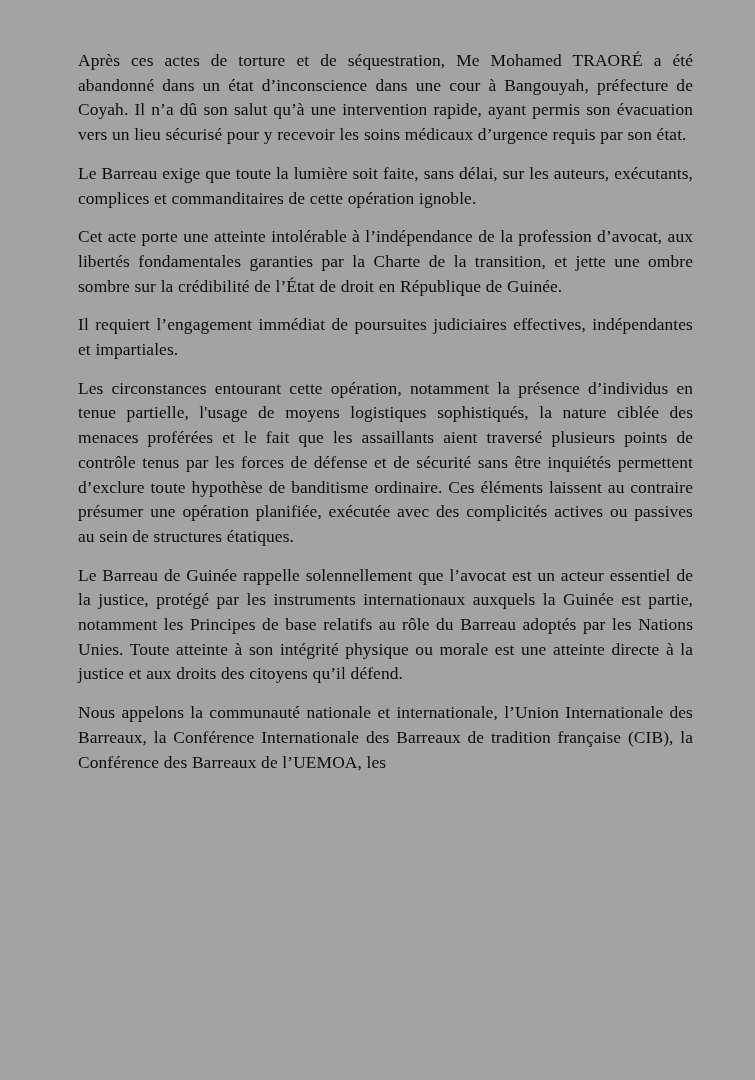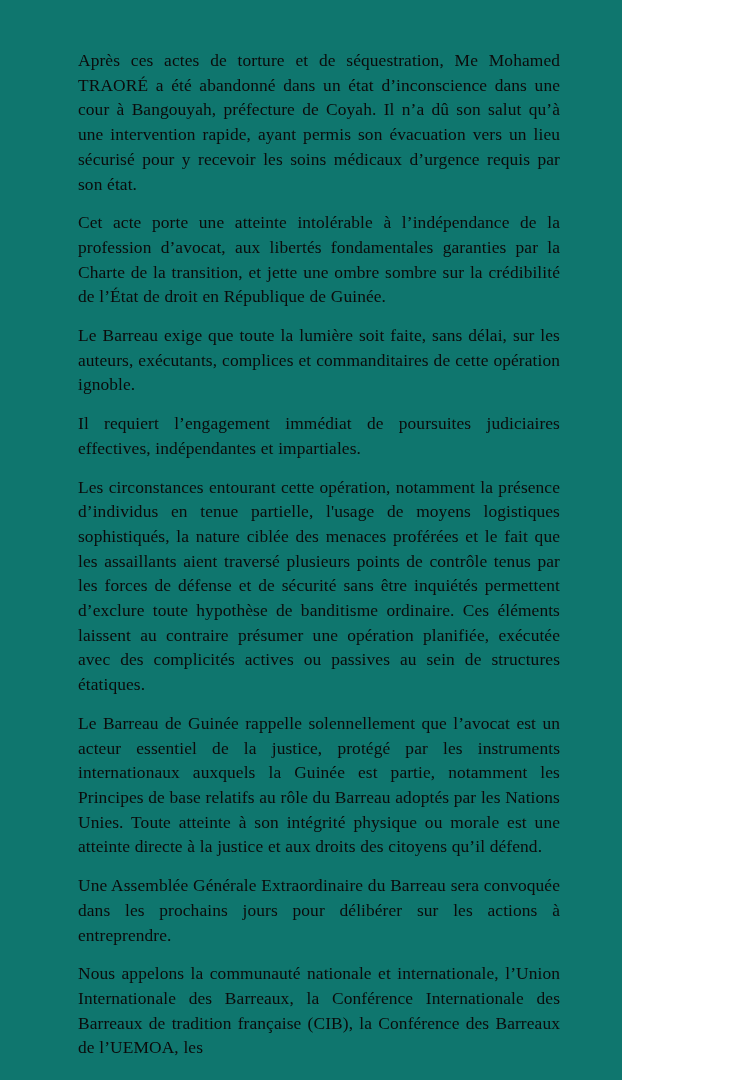--- a/index.html
+++ b/index.html
@@ -7,25 +7,25 @@
     padding: 0;
   }
   body {
     width: 755px;
     height: 1080px;
     background: #ffffff;
     font-family: "Liberation Serif", serif;
     color: #0b0b0b;
   }
   .page {
-    width: 622px;
+    width: 755px;
     height: 1080px;
     box-sizing: border-box;
     padding: 48px 62px 20px 78px;
-    background: #0f766e;
+    background: #a3a3a3;
     overflow: hidden;
   }
   .doc-body {
     display: block;
   }
   p.para {
     margin: 0 0 14px 0;
     font-size: 17.4px;
     line-height: 1.42;
     text-align: justify;
@@ -37,21 +37,20 @@
   p.para:last-child {
     margin-bottom: 0;
   }
 </style>
 </head>
 <body>
 
 <div class="page">
   <div class="doc-body">
     <p class="para">Après ces actes de torture et de séquestration, Me Mohamed TRAORÉ a été abandonné dans un état d’inconscience dans une cour à Bangouyah, préfecture de Coyah. Il n’a dû son salut qu’à une intervention rapide, ayant permis son évacuation vers un lieu sécurisé pour y recevoir les soins médicaux d’urgence requis par son état.</p>
+    <p class="para">Le Barreau exige que toute la lumière soit faite, sans délai, sur les auteurs, exécutants, complices et commanditaires de cette opération ignoble.</p>
     <p class="para">Cet acte porte une atteinte intolérable à l’indépendance de la profession d’avocat, aux libertés fondamentales garanties par la Charte de la transition, et jette une ombre sombre sur la crédibilité de l’État de droit en République de Guinée.</p>
-    <p class="para">Le Barreau exige que toute la lumière soit faite, sans délai, sur les auteurs, exécutants, complices et commanditaires de cette opération ignoble.</p>
     <p class="para">Il requiert l’engagement immédiat de poursuites judiciaires effectives, indépendantes et impartiales.</p>
     <p class="para">Les circonstances entourant cette opération, notamment la présence d’individus en tenue partielle, l'usage de moyens logistiques sophistiqués, la nature ciblée des menaces proférées et le fait que les assaillants aient traversé plusieurs points de contrôle tenus par les forces de défense et de sécurité sans être inquiétés permettent d’exclure toute hypothèse de banditisme ordinaire. Ces éléments laissent au contraire présumer une opération planifiée, exécutée avec des complicités actives ou passives au sein de structures étatiques.</p>
     <p class="para">Le Barreau de Guinée rappelle solennellement que l’avocat est un acteur essentiel de la justice, protégé par les instruments internationaux auxquels la Guinée est partie, notamment les Principes de base relatifs au rôle du Barreau adoptés par les Nations Unies. Toute atteinte à son intégrité physique ou morale est une atteinte directe à la justice et aux droits des citoyens qu’il défend.</p>
-    <p class="para">Une Assemblée Générale Extraordinaire du Barreau sera convoquée dans les prochains jours pour délibérer sur les actions à entreprendre.</p>
     <p class="para">Nous appelons la communauté nationale et internationale,  l’Union Internationale des Barreaux, la Conférence Internationale des Barreaux de tradition française (CIB), la Conférence des Barreaux de l’UEMOA, les</p>
   </div>
 </div>
 
 </body></html>

